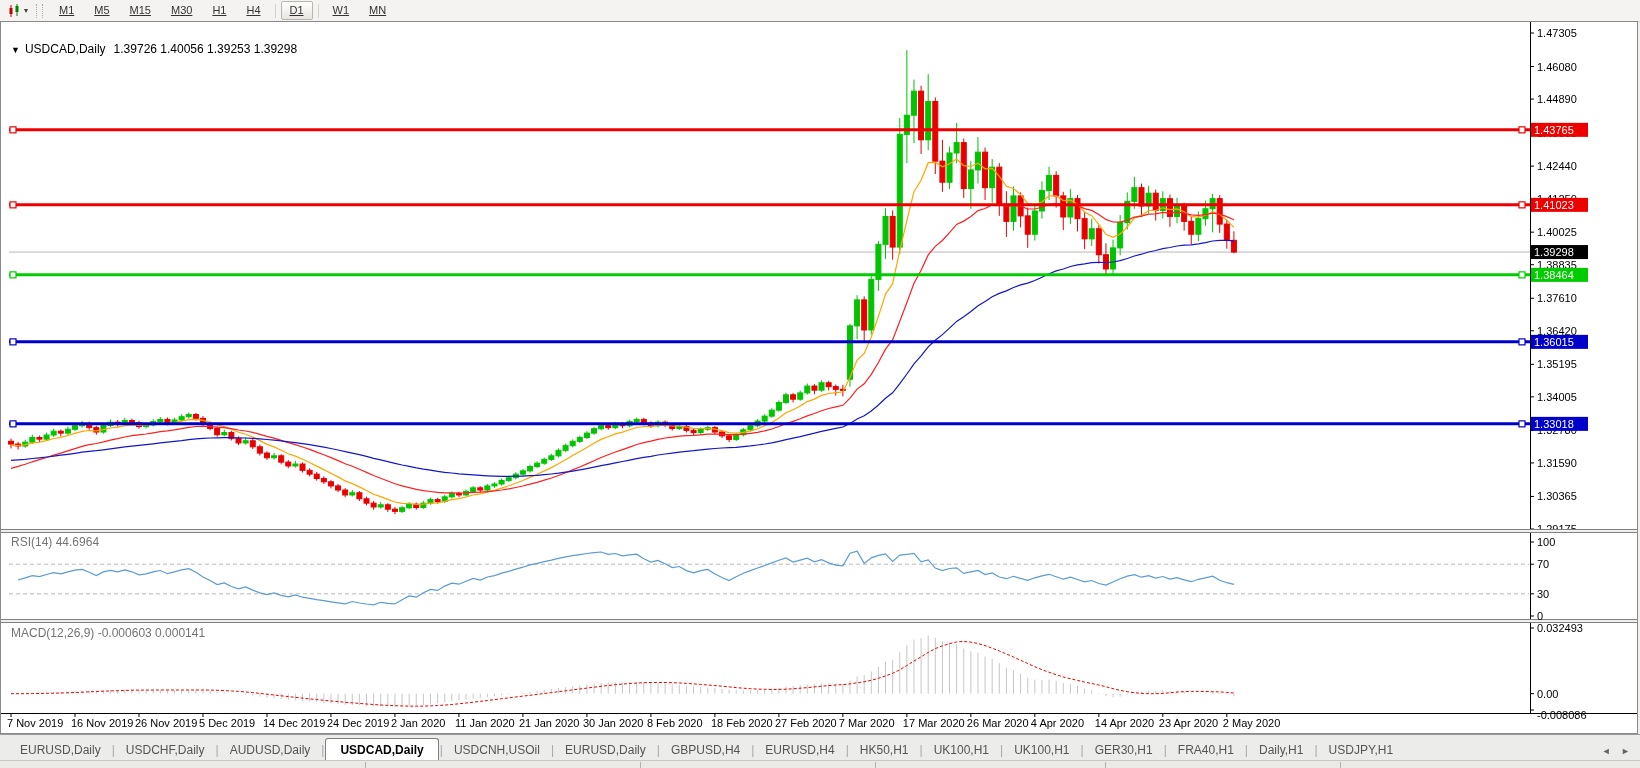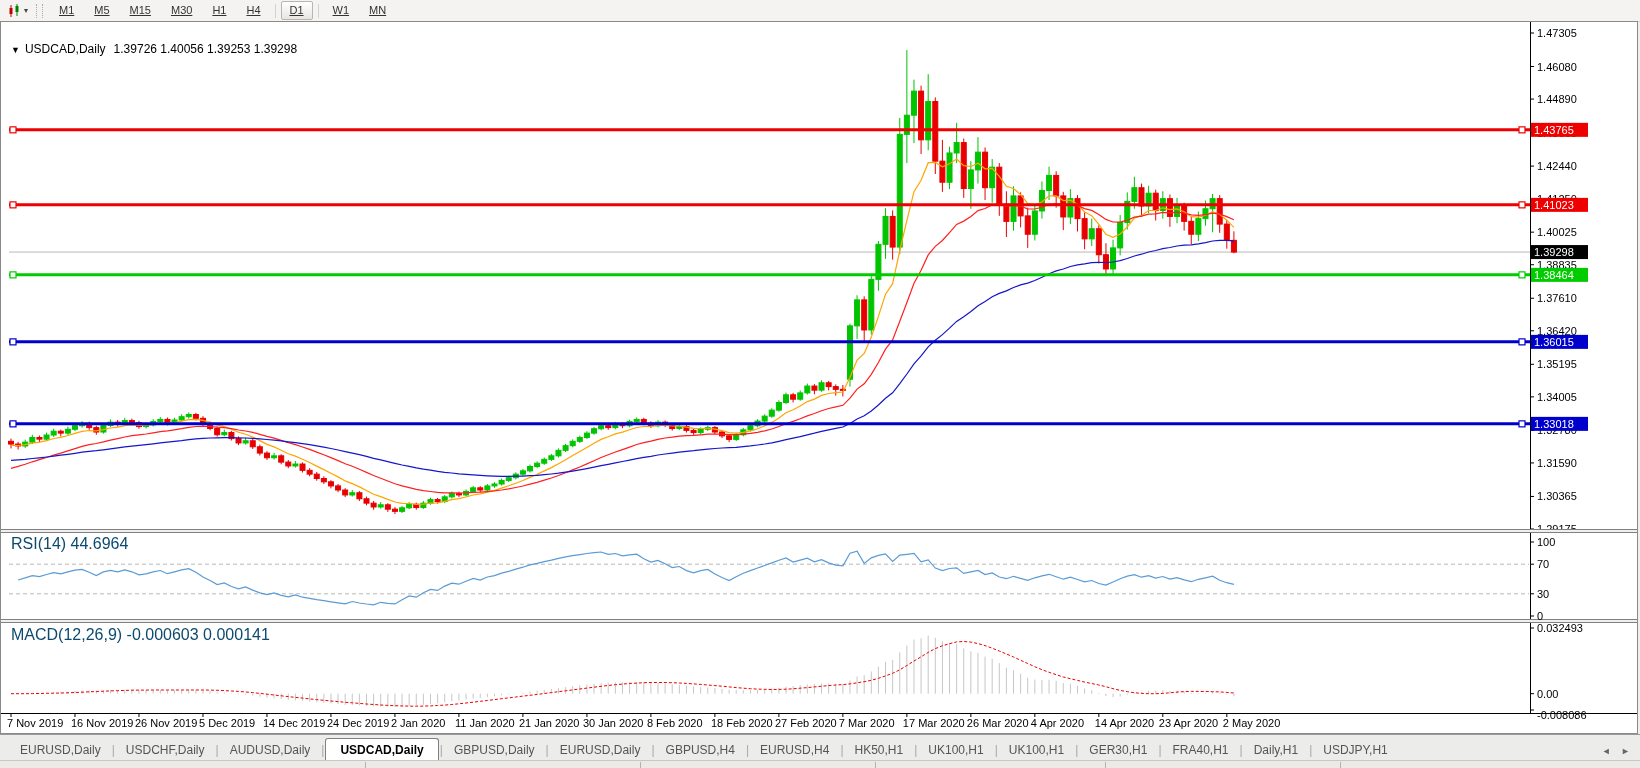--- a/index.html
+++ b/index.html
@@ -14,21 +14,21 @@
   .tfbtn{padding:2px 8px 3px 8px;margin:0 1px;color:#333;cursor:pointer;border:1px solid transparent;border-radius:2px;text-decoration:underline;}
   .tfbtn.active{background:linear-gradient(#ffffff,#e8e6e2);border:1px solid #b9b6b0;}
   .tfsep{width:1px;height:14px;background:#d4d2ce;margin:0 4px;}
   
   .window{position:absolute;left:0;top:21px;width:1638px;height:713px;background:#fff;
     border:1px solid #8a8a8a;box-sizing:border-box;}
   #chart-svg{position:absolute;left:0;top:0;}
   .chart-title{position:absolute;left:10px;top:20px;font-size:12px;color:#000;white-space:nowrap;}
   .chart-title .caret{font-size:9px;margin-right:5px;cursor:pointer;}
   .chart-title .ohlc{margin-left:8px;}
-  .pane-label{position:absolute;left:10px;font-size:16px;color:#0c4a6e;white-space:nowrap;}
+  .pane-label{position:absolute;left:10px;font-size:12px;color:#737373;white-space:nowrap;}
   #rsi-label{top:513px;}
   #macd-label{top:604px;}
   
   .tabbar{position:absolute;left:0;top:734px;width:1640px;height:26px;background:#ececea;
     border-top:1px solid #9a9a9a;display:flex;align-items:flex-end;font-size:12px;color:#555;}
   .tabs{display:flex;align-items:flex-end;height:14px;padding-left:10px;}
   .tab{padding:4px 10px;cursor:pointer;white-space:nowrap;}
   .tab.active{background:#fff;border:1px solid #808080;border-bottom:none;color:#000;font-weight:bold;
     border-radius:3px 3px 0 0;padding:4px 14px;}
   .tabsep{color:#a8a8a8;padding:4px 1px;}
@@ -730,21 +730,21 @@
   <div class="tabbar">
     <div class="tabs" id="tabs">
         <div class="tab">EURUSD,Daily</div>
         <span class="tabsep">|</span>
         <div class="tab">USDCHF,Daily</div>
         <span class="tabsep">|</span>
         <div class="tab">AUDUSD,Daily</div>
         <span class="tabsep">|</span>
         <div class="tab active">USDCAD,Daily</div>
         <span class="tabsep">|</span>
-        <div class="tab">GBPUSD,Daily</div>
+        <div class="tab">USDCNH,USOil</div>
         <span class="tabsep">|</span>
         <div class="tab">EURUSD,Daily</div>
         <span class="tabsep">|</span>
         <div class="tab">GBPUSD,H4</div>
         <span class="tabsep">|</span>
         <div class="tab">EURUSD,H4</div>
         <span class="tabsep">|</span>
         <div class="tab">HK50,H1</div>
         <span class="tabsep">|</span>
         <div class="tab">UK100,H1</div>

